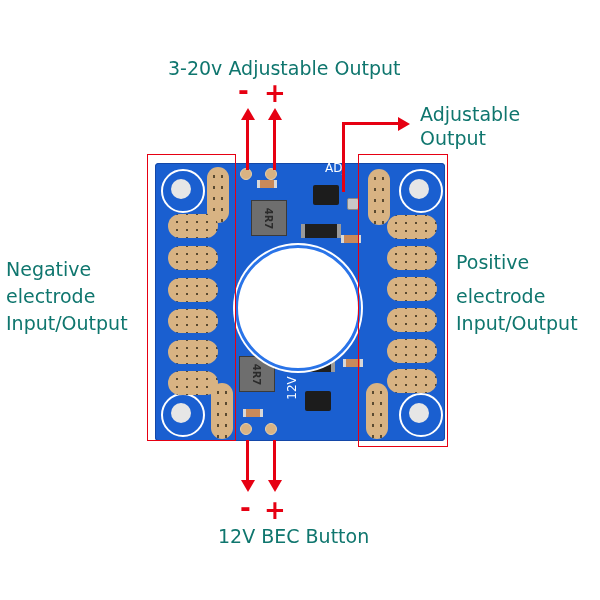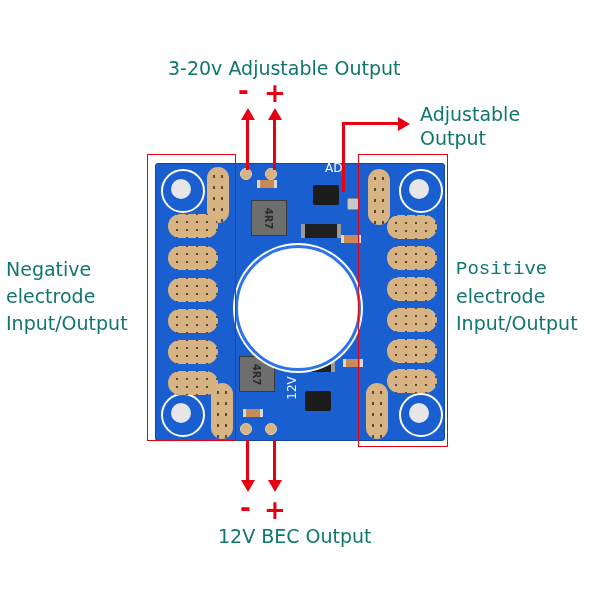--- a/index.html
+++ b/index.html
@@ -33,27 +33,27 @@
 <div class="sign" style="left:238px;top:78px;">-</div>
 <div class="sign" style="left:264px;top:80px;">+</div>
 
 <div class="lbl" style="left:420px;top:102px;">Adjustable</div>
 <div class="lbl" style="left:420px;top:126px;">Output</div>
 
 <div class="lbl" style="left:6px;top:257px;">Negative</div>
 <div class="lbl" style="left:6px;top:284px;">electrode</div>
 <div class="lbl" style="left:6px;top:311px;">Input/Output</div>
 
-<div class="lbl" style="left:456px;top:257px;font-family:Liberation Mono, monospace;">Positive</div>
+<div class="lbl" style="left:456px;top:250px;">Positive</div>
 <div class="lbl" style="left:456px;top:284px;">electrode</div>
 <div class="lbl" style="left:456px;top:311px;">Input/Output</div>
 
 <div class="sign" style="left:240px;top:495px;">-</div>
 <div class="sign" style="left:264px;top:497px;">+</div>
-<div class="lbl" style="left:218px;top:524px;">12V BEC Output</div>
+<div class="lbl" style="left:218px;top:524px;">12V BEC Button</div>
 
 <div class="board">
 
   <div class="ring" style="left:6px;top:6px;width:40px;height:40px;"></div>
   <div class="mhole" style="left:16px;top:16px;"></div>
   <div class="ring" style="left:244px;top:6px;width:40px;height:40px;"></div>
   <div class="mhole" style="left:254px;top:16px;"></div>
   <div class="ring" style="left:6px;top:230px;width:40px;height:40px;"></div>
   <div class="mhole" style="left:16px;top:240px;"></div>
   <div class="ring" style="left:244px;top:230px;width:40px;height:40px;"></div>

